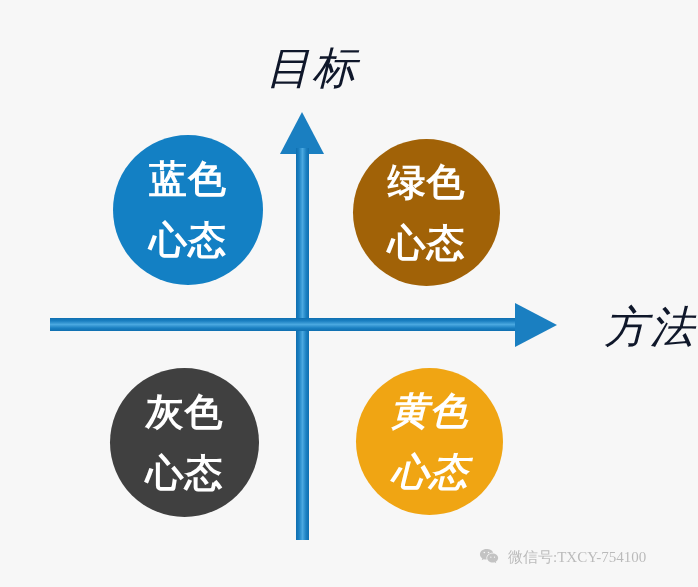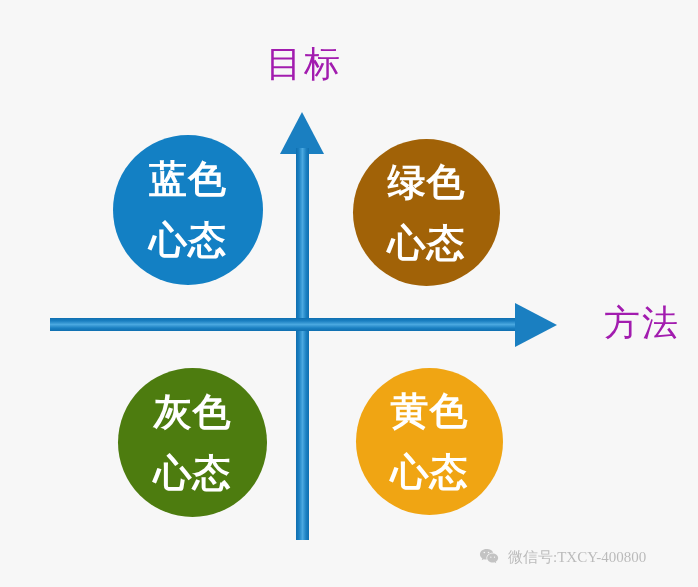--- a/index.html
+++ b/index.html
@@ -58,26 +58,27 @@
     width: 0;
     height: 0;
     border-top: 22px solid transparent;
     border-bottom: 22px solid transparent;
     border-left: 42px solid #1a7fc1;
   }
 
   
   .axis-label {
     position: absolute;
-    color: #a21caf;
-    font-size: 36px;
+    color: #0f172a;
+    font-size: 44px;
     font-weight: 500;
     letter-spacing: 2px;
     white-space: nowrap;
     line-height: 1;
+    font-style: italic;
   }
   .axis-label-top { left: 266px; top: 46px; }
   .axis-label-right { left: 604px; top: 305px; }
 
   
   .bubble {
     position: absolute;
     border-radius: 50%;
     display: flex;
     flex-direction: column;
@@ -88,22 +89,22 @@
     font-weight: 700;
     line-height: 1.12;
     letter-spacing: 1px;
     text-align: center;
     gap: 18px;
   }
   .bubble span { display: block; }
 
   .bubble-blue   { left: 113px; top: 135px; width: 150px; height: 150px; background: #1380c4; }
   .bubble-green  { left: 353px; top: 139px; width: 147px; height: 147px; background: #7ac154; }
-  .bubble-gray   { left: 118px; top: 368px; width: 149px; height: 149px; background: #4d7c0f; }
-  .bubble-orange { left: 356px; top: 368px; width: 147px; height: 147px; background: #f0a513; }
+  .bubble-gray   { left: 110px; top: 368px; width: 149px; height: 149px; background: #404040; }
+  .bubble-orange { left: 356px; top: 368px; width: 147px; height: 147px; background: #f0a513; font-style: italic; }
 
   .bubble-green  { background: #a16207; }
 
   
   .watermark {
     position: absolute;
     left: 478px;
     top: 546px;
     display: flex;
     align-items: center;
@@ -154,16 +155,16 @@
   <div class="bubble bubble-orange">
     <span>黄色</span>
     <span>心态</span>
   </div>
 
   <div class="watermark">
     <svg class="watermark-icon" viewBox="0 0 24 24">
       <path fill="#9a9a9a" d="M9.2 3.2C5.3 3.2 2.1 5.8 2.1 9c0 1.8 1 3.4 2.6 4.5l-.7 2.1 2.4-1.2c.8.2 1.7.4 2.6.4h.5c-.2-.5-.3-1.1-.3-1.7 0-3.2 3.1-5.8 6.9-5.8h.5C16 4.9 12.9 3.2 9.2 3.2zm-2.3 3c.5 0 .9.4.9.9s-.4.9-.9.9-.9-.4-.9-.9.4-.9.9-.9zm4.6 0c.5 0 .9.4.9.9s-.4.9-.9.9-.9-.4-.9-.9.4-.9.9-.9z"></path>
       <path fill="#9a9a9a" d="M22 13.1c0-2.7-2.7-4.9-6-4.9s-6 2.2-6 4.9 2.7 4.9 6 4.9c.7 0 1.4-.1 2-.3l1.9 1-.5-1.6c1.6-.9 2.6-2.3 2.6-4zm-8-1.6c.4 0 .7.3.7.7s-.3.7-.7.7-.7-.3-.7-.7.3-.7.7-.7zm4 0c.4 0 .7.3.7.7s-.3.7-.7.7-.7-.3-.7-.7.3-.7.7-.7z"></path>
     </svg>
-    <span class="watermark-text">微信号:TXCY-400800</span>
+    <span class="watermark-text">微信号:TXCY-754100</span>
   </div>
 
 </div>
 
 </body></html>

